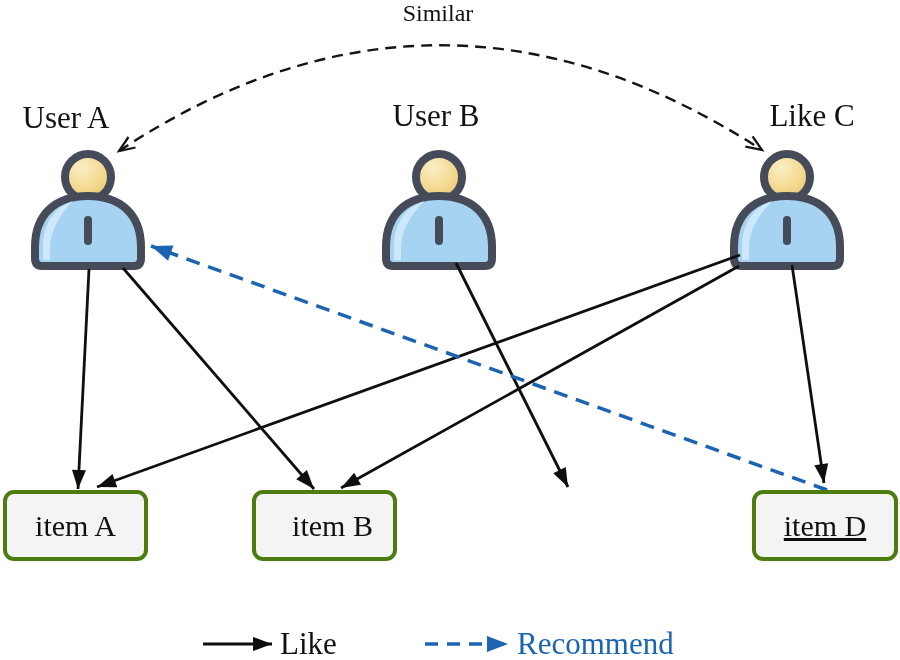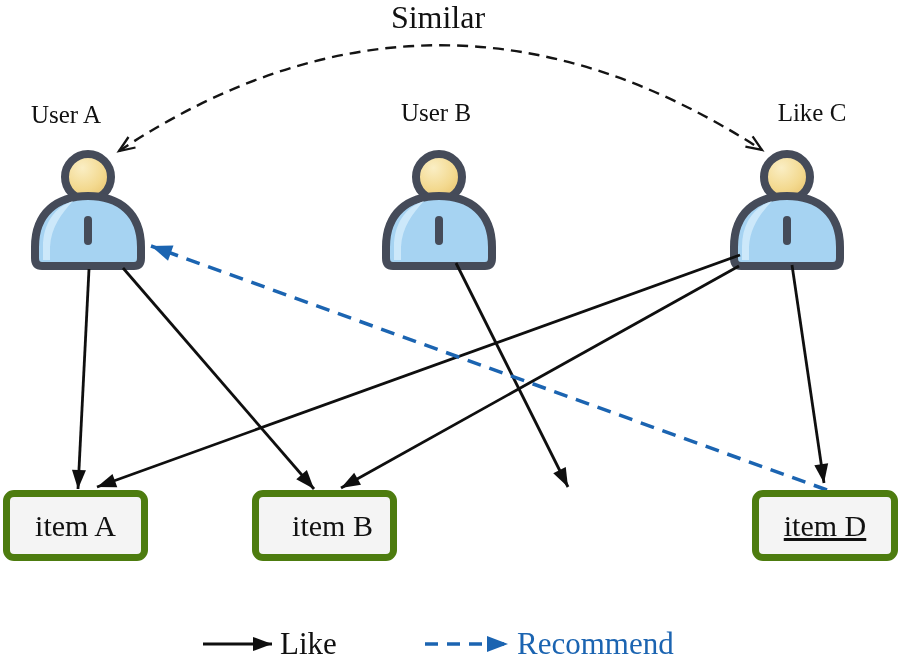--- a/index.html
+++ b/index.html
@@ -19,34 +19,34 @@
   .graphics {
     position: absolute;
     left: 0;
     top: 0;
     width: 900px;
     height: 660px;
   }
   .lbl {
     position: absolute;
     text-align: center;
-    font-size: 25px;
+    font-size: 31px;
     line-height: 1.12;
     color: #111111;
     white-space: nowrap;
   }
-  .lbl-similar { font-size: 32px; }
+  .lbl-similar { font-size: 24px; }
   .item-box {
     position: absolute;
     box-sizing: border-box;
     width: 145px;
     height: 71px;
     top: 490px;
     background: #f4f4f4;
-    border: 7px solid #4d7c0f;
+    border: 4px solid #4d7c0f;
     border-radius: 11px;
     display: flex;
     align-items: center;
     justify-content: center;
     font-size: 30px;
     color: #111111;
   }
   .legend-label {
     position: absolute;
     top: 626px;

